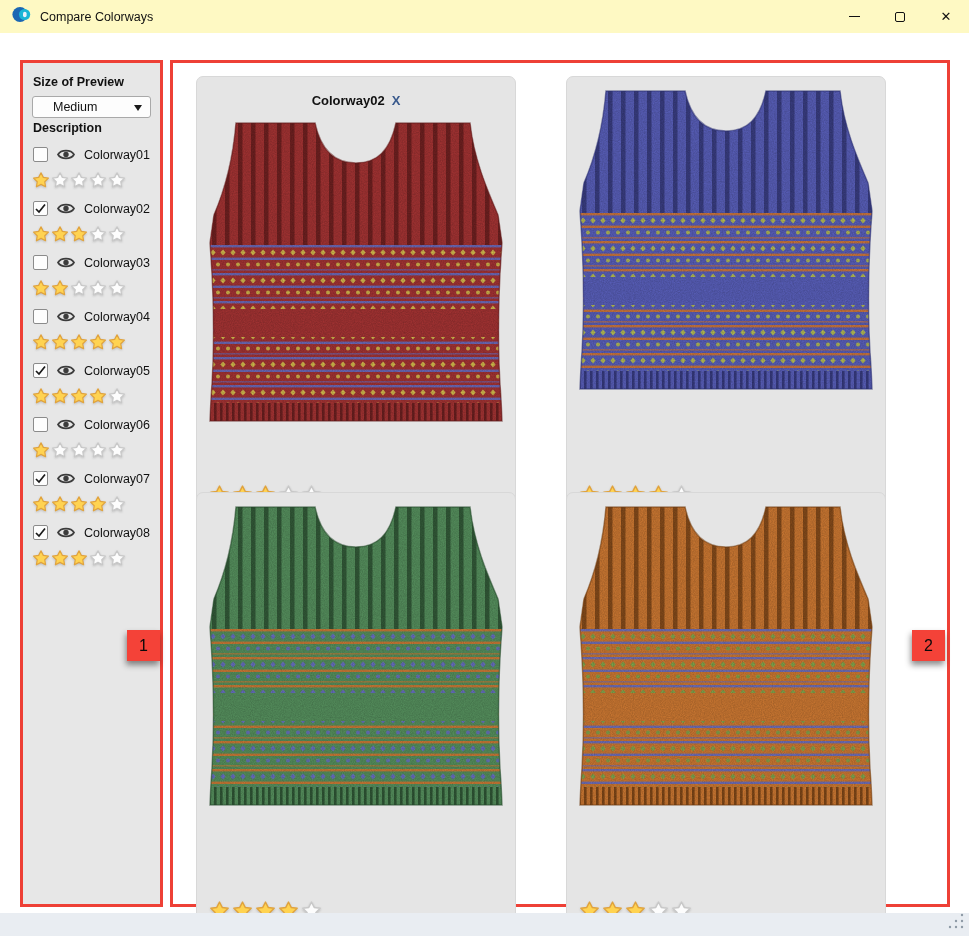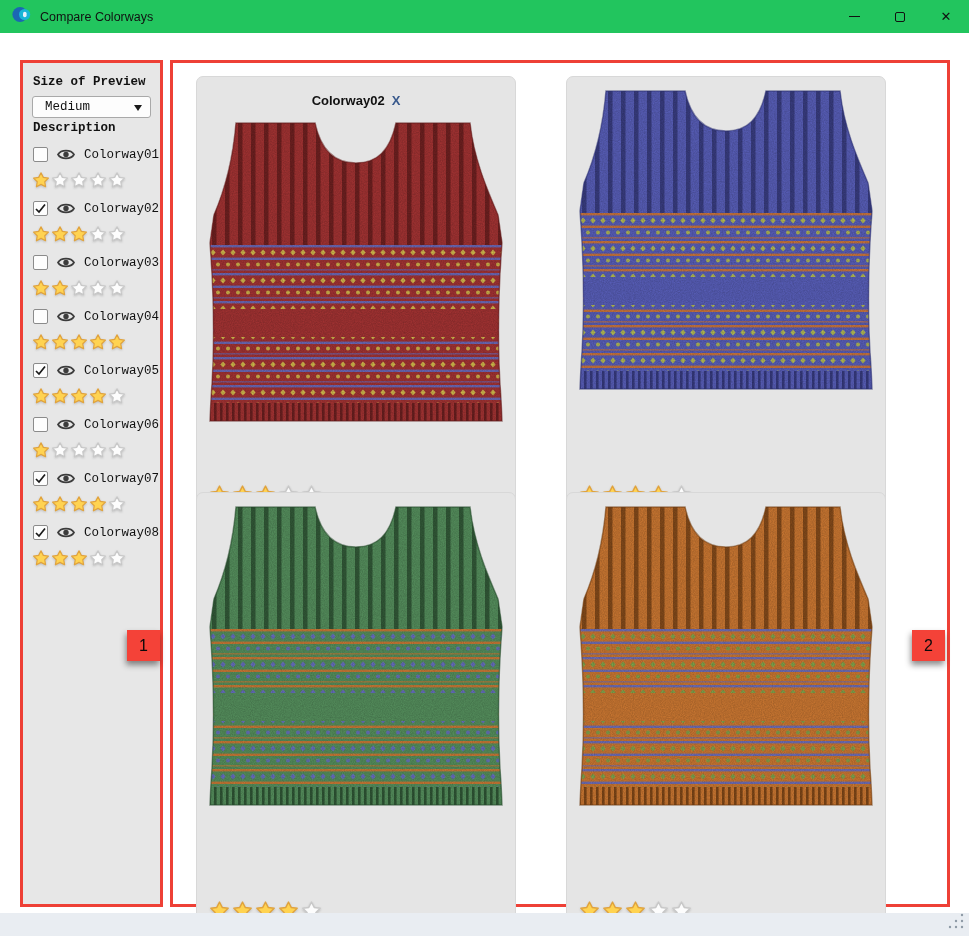--- a/index.html
+++ b/index.html
@@ -6,21 +6,21 @@
   html,body { width:969px; height:936px; }
   body {
     position:relative; overflow:hidden;
     font-family:"Liberation Sans", sans-serif;
     background:#e9edf2;
     box-shadow: inset 0 0 0 1px #b9c0c9;
   }
   
   .titlebar {
     position:absolute; top:0; left:0; width:969px; height:33px;
-    background:#22c55e; display:flex; align-items:center; padding-left:12px; gap:9px;
+    background:#fef9c3; display:flex; align-items:center; padding-left:12px; gap:9px;
   }
   .titlebar .title { font-size:12.5px; color:#111; }
   .win-controls { margin-left:auto; display:flex; height:100%; }
   .win-btn { width:46px; height:100%; display:flex; align-items:center; justify-content:center; cursor:default; }
   .glyph-min { width:11px; height:1px; background:#111; }
   .glyph-max { width:10px; height:10px; border:1.2px solid #111; border-radius:2px; }
   .glyph-close { font-size:13px; color:#111; line-height:1; }
   
   .content { position:absolute; top:33px; left:0; width:969px; height:880px; background:#ffffff; }
   .bottomstrip { position:absolute; left:0; bottom:0; width:969px; height:23px; background:#e9edf2; }
@@ -28,21 +28,21 @@
   
   .sidebar {
     position:absolute; left:20px; top:27px; width:143px; height:847px;
     border:3px solid #ee4036; background:#e7e7e7; padding:12px 8px 10px 9px;
   }
   .side-label { font-size:12.5px; font-weight:bold; color:#111; margin:0 0 7px 1px; }
   .side-label.desc { margin-top:3px; margin-bottom:2px; }
   .dropdown {
     width:119px; height:22px; background:#fdfdfd; border:1px solid #a9a9a9; border-radius:3px;
     display:flex; align-items:center; font-size:12.5px; color:#111;
-    padding-left:12px; position:relative;
+    padding-left:20px; position:relative;
   }
   .caret { position:absolute; right:8px; top:8px; width:0; height:0;
     border-left:4.5px solid transparent; border-right:4.5px solid transparent; border-top:6px solid #1a1a1a; }
   .cw-row { display:flex; align-items:center; gap:9px; height:17px; margin:11px 0 8px 1px; font-size:12.5px; color:#111; }
   .checkbox {
     width:15px; height:15px; background:#fdfdfd; border:1px solid #8b8b8b; border-radius:2px;
     display:flex; align-items:center; justify-content:center; flex:0 0 auto;
   }
   .eye { display:flex; align-items:center; }
   .cw-stars { display:flex; gap:1px; height:18px; margin-bottom:9px; }
@@ -89,21 +89,21 @@
         <div class="glyph-max"></div>
       </div>
     <div class="win-btn">
         <span class="glyph-close">✕</span>
       </div>
   </div>
 </div>
 
 <div class="content">
 
-  <div class="sidebar" style="border-color: rgb(238, 64, 54); font-family: Liberation Mono, monospace;">
+  <div class="sidebar" style="border-color: rgb(238, 64, 54);">
     <div class="side-label">Size of Preview</div>
     <div class="dropdown">
       <span>Medium</span>
       <span class="caret"></span>
     </div>
     <div class="side-label desc">Description</div>
     <div id="colorway-list">
         <div class="cw-row">
           <span class="checkbox"></span>
           <span class="eye">

